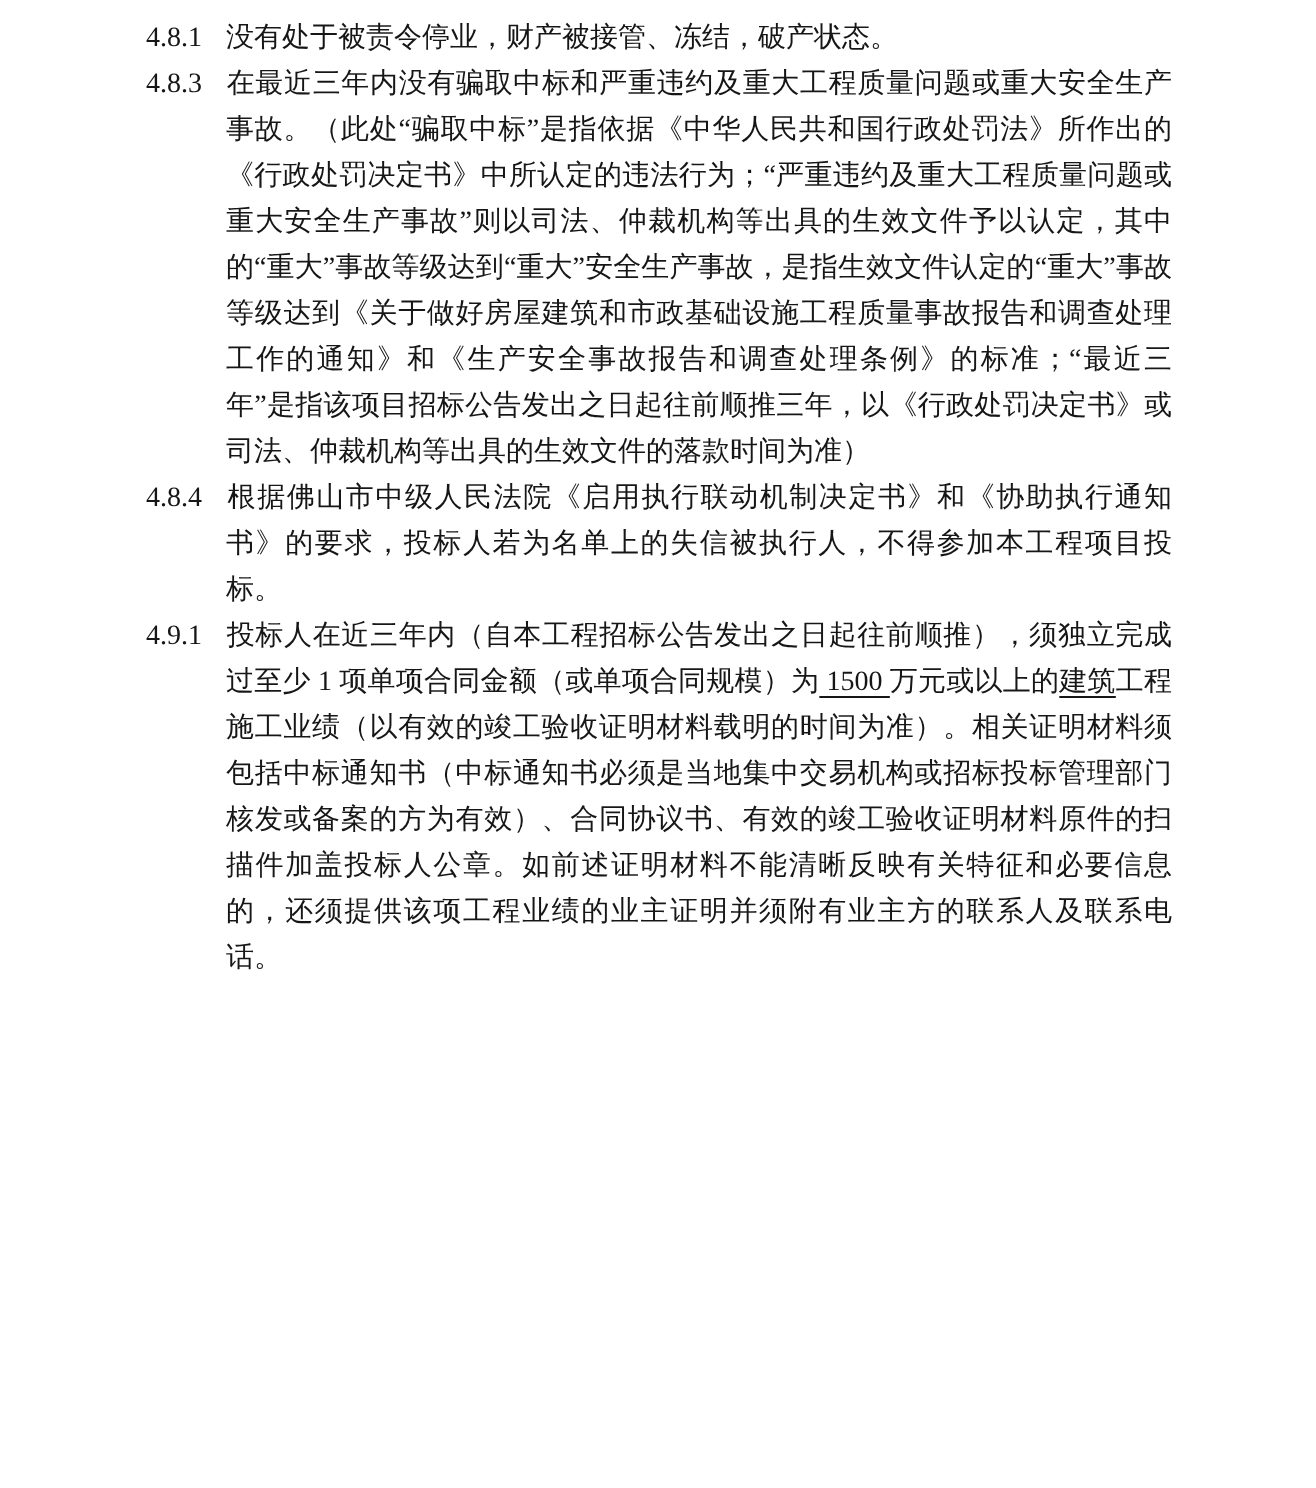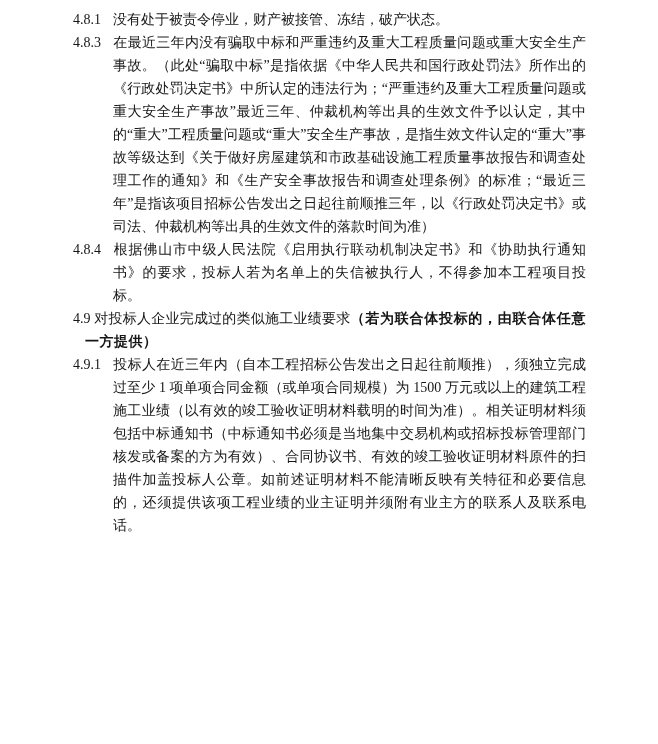--- a/index.html
+++ b/index.html
@@ -40,27 +40,27 @@
       white-space: nowrap;
     }
     .level-3 .num { width: 40px; }
     .level-2 .num { width: 21px; }
     .run.bold {
       font-weight: bold;
       font-family: "Liberation Sans", "DejaVu Sans", sans-serif;
       letter-spacing: 0.5px;
     }
     .run.underline {
+      text-decoration: underline;
       text-underline-offset: 3px;
     }
   </style>
 </head>
 <body>
 
 <div class="page">
   <div id="document-body">
       <div class="para level-3"><span class="num">4.8.1</span><span class="run">没有处于被责令停业，财产被接管、冻结，破产状态。</span></div>
-      <div class="para level-3"><span class="num">4.8.3</span><span class="run">在最近三年内没有骗取中标和严重违约及重大工程质量问题或重大安全生产事故。（此处“骗取中标”是指依据《中华人民共和国行政处罚法》所作出的《行政处罚决定书》中所认定的违法行为；“严重违约及重大工程质量问题或重大安全生产事故”最近三年、仲裁机构等出具的生效文件予以认定，其中的“重大”工程质量问题或“重大”安全生产事故，是指生效文件认定的“重大”事故等级达到《关于做好房屋建筑和市政基础设施工程质量事故报告和调查处理工作的通知》和《生产安全事故报告和调查处理条例》的标准；“最近三年”是指该项目招标公告发出之日起往前顺推三年，以《行政处罚决定书》或司法、仲裁机构等出具的生效文件的落款时间为准）</span></div>
+      <div class="para level-3"><span class="num">4.8.3</span><span class="run">在最近三年内没有骗取中标和严重违约及重大工程质量问题或重大安全生产事故。（此处“骗取中标”是指依据《中华人民共和国行政处罚法》所作出的《行政处罚决定书》中所认定的违法行为；“严重违约及重大工程质量问题或重大安全生产事故”则以司法、仲裁机构等出具的生效文件予以认定，其中的“重大”事故等级达到“重大”安全生产事故，是指生效文件认定的“重大”事故等级达到《关于做好房屋建筑和市政基础设施工程质量事故报告和调查处理工作的通知》和《生产安全事故报告和调查处理条例》的标准；“最近三年”是指该项目招标公告发出之日起往前顺推三年，以《行政处罚决定书》或司法、仲裁机构等出具的生效文件的落款时间为准）</span></div>
       <div class="para level-3"><span class="num">4.8.4</span><span class="run">根据佛山市中级人民法院《启用执行联动机制决定书》和《协助执行通知书》的要求，投标人若为名单上的失信被执行人，不得参加本工程项目投标。</span></div>
-      <div class="para level-2"><span class="num">4.9</span><span class="run">对投标人企业完成过的类似施工业绩要求</span><span class="run bold">（若为联合体投标的，由联合体任意一方提供）</span></div>
       <div class="para level-3"><span class="num">4.9.1</span><span class="run">投标人在近三年内（自本工程招标公告发出之日起往前顺推），须独立完成过至少 1 项单项合同金额（或单项合同规模）为</span><span class="run underline"> 1500 </span><span class="run">万元或以上的</span><span class="run underline">建筑</span><span class="run">工程施工业绩（以有效的竣工验收证明材料载明的时间为准）。相关证明材料须包括中标通知书（中标通知书必须是当地集中交易机构或招标投标管理部门核发或备案的方为有效）、合同协议书、有效的竣工验收证明材料原件的扫描件加盖投标人公章。如前述证明材料不能清晰反映有关特征和必要信息的，还须提供该项工程业绩的业主证明并须附有业主方的联系人及联系电话。</span></div>
     </div>
 </div>
 
 </body></html>

